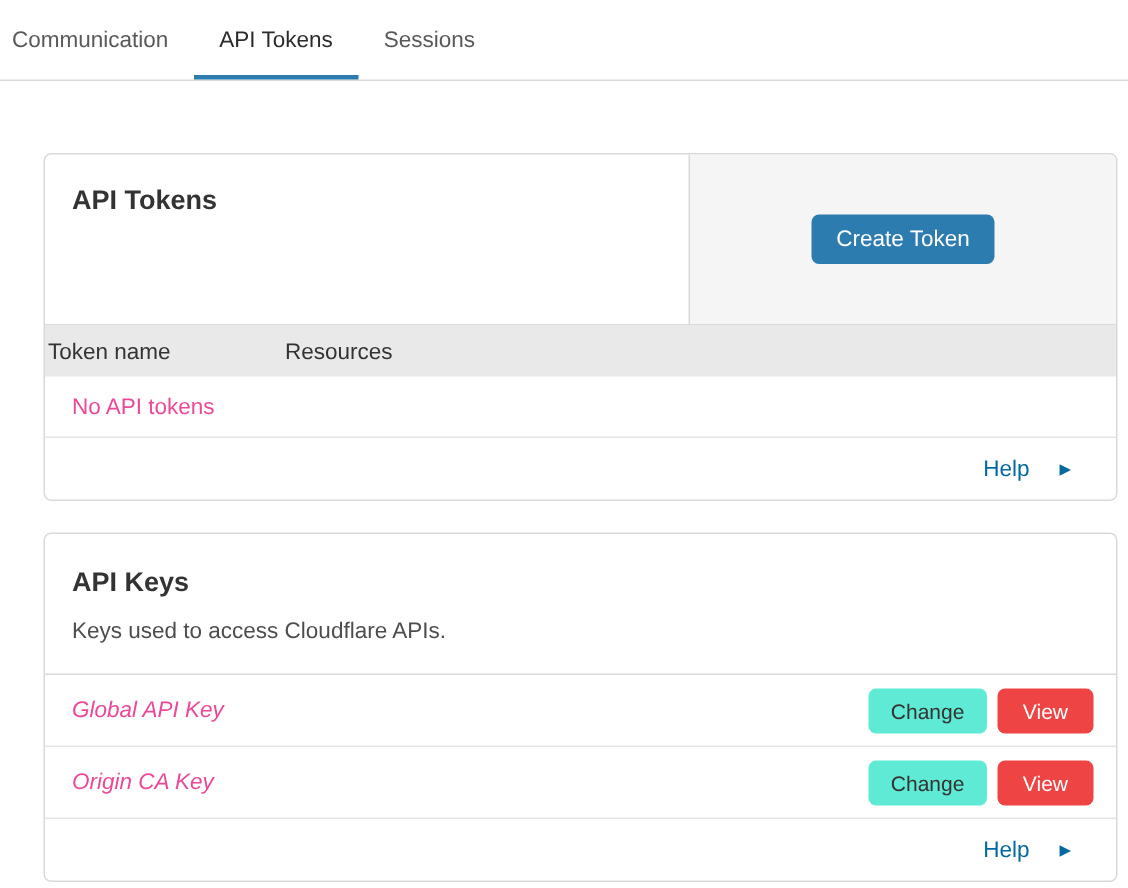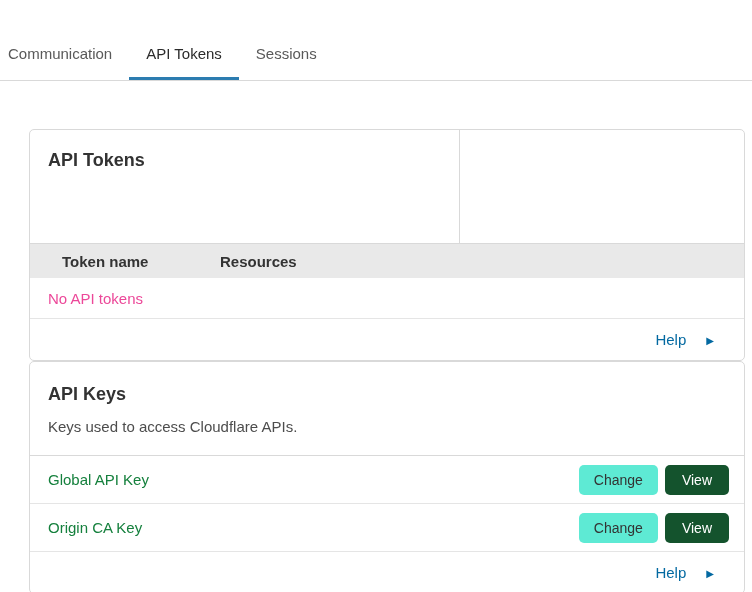--- a/index.html
+++ b/index.html
@@ -11,21 +11,20 @@
     color: #333;
     overflow: hidden;
   }
 
   
   .tabbar {
     display: flex;
     align-items: stretch;
     height: 54px;
     border-bottom: 1px solid #d9d9d9;
-    margin-top: 27px;
   }
   .tab {
     display: flex;
     align-items: center;
     padding: 0 17px;
     font-size: 15px;
     color: #595959;
     cursor: pointer;
     white-space: nowrap;
   }
@@ -37,21 +36,21 @@
 
   
   .content { padding: 48px 0 0 29px; }
   .card {
     width: 716px;
     border: 1px solid #d9d9d9;
     border-radius: 5px;
     background: #fff;
     overflow: hidden;
   }
-  .card + .card { }
+  .card + .card { margin-top: 21px; }
 
   
   .split-header {
     display: flex;
     border-bottom: 1px solid #d9d9d9;
     min-height: 114px;
   }
   .split-header .head-left {
     width: 430px;
     padding: 17px 18px 16px 18px;
@@ -90,36 +89,36 @@
     color: #fff;
     padding: 9px 17px;
   }
   .btn-secondary {
     background: #5eead4;
     color: #333;
     padding: 8px 15px;
     font-size: 14px;
   }
   .btn-view {
-    background: #14532d;
+    background: #ef4444;
     color: #fff;
     padding: 8px 17px;
     font-size: 14px;
   }
 
   
   .table-header {
     display: grid;
     grid-template-columns: 158px 192px 194px 1fr;
     align-items: center;
     height: 34px;
-    padding-left: 32px;
+    padding-left: 2px;
     background: #e9e9e9;
     font-size: 15px;
-    font-weight: 700;
+    font-weight: 400;
     color: #333;
   }
   .table-empty-row {
     height: 41px;
     line-height: 41px;
     padding: 0 18px;
     font-size: 15px;
     color: #ec4899;
     border-bottom: 1px solid #e5e5e5;
   }
@@ -156,40 +155,44 @@
   .key-row {
     display: flex;
     align-items: center;
     height: 48px;
     padding: 0 15px 0 18px;
     border-bottom: 1px solid #e5e5e5;
   }
   .key-row .key-name {
     flex: 1;
     font-size: 15px;
-    color: #15803d;
+    color: #ec4899;
+    font-style: italic;
   }
   .key-row .btn + .btn { margin-left: 7px; }
 </style>
 </head>
 <body>
 
 <nav class="tabbar">
   <div class="tab first">Communication</div>
   <div class="tab active">API Tokens</div>
   <div class="tab">Sessions</div>
 </nav>
 
 <main class="content">
 
   <section class="card">
     <div class="split-header">
       <div class="head-left">
         <h2 class="card-title">API Tokens</h2>
       </div>
+      <div class="head-right">
+        <button class="btn btn-primary">Create Token</button>
+      </div>
     </div>
 
     <div class="table-header">
       <div>Token name</div>
       <div>Resources</div>
     </div>
 
     <div class="table-empty-row">No API tokens</div>
 
     <div class="card-footer">

